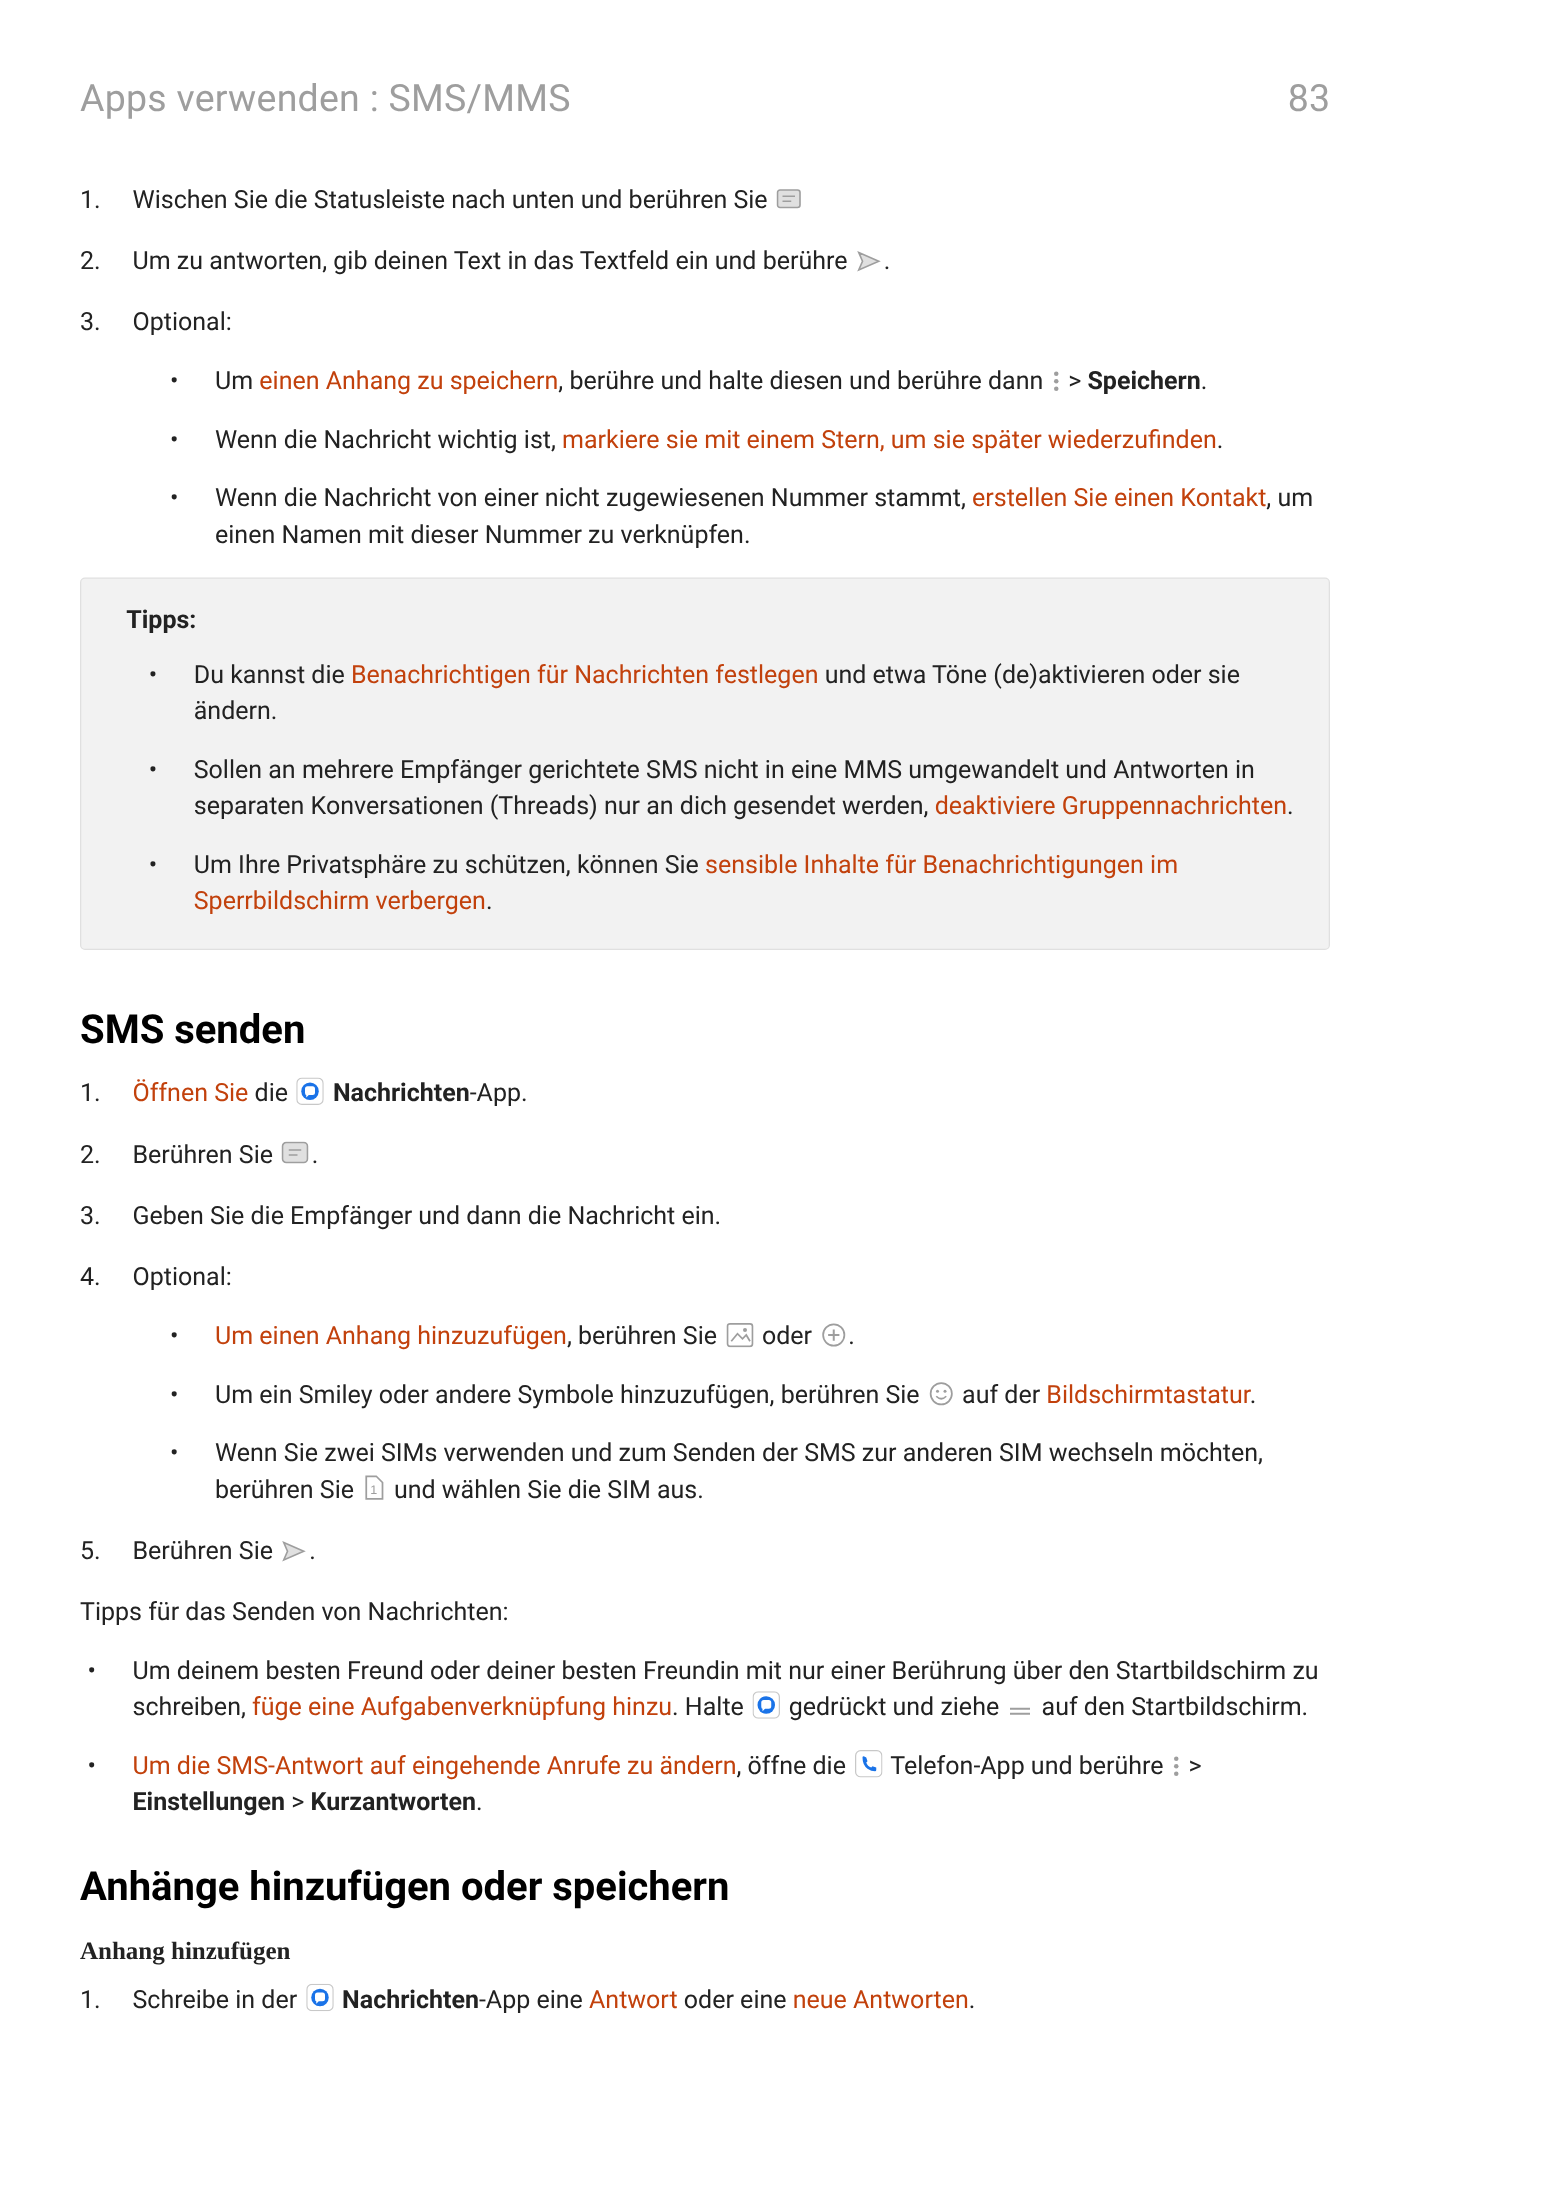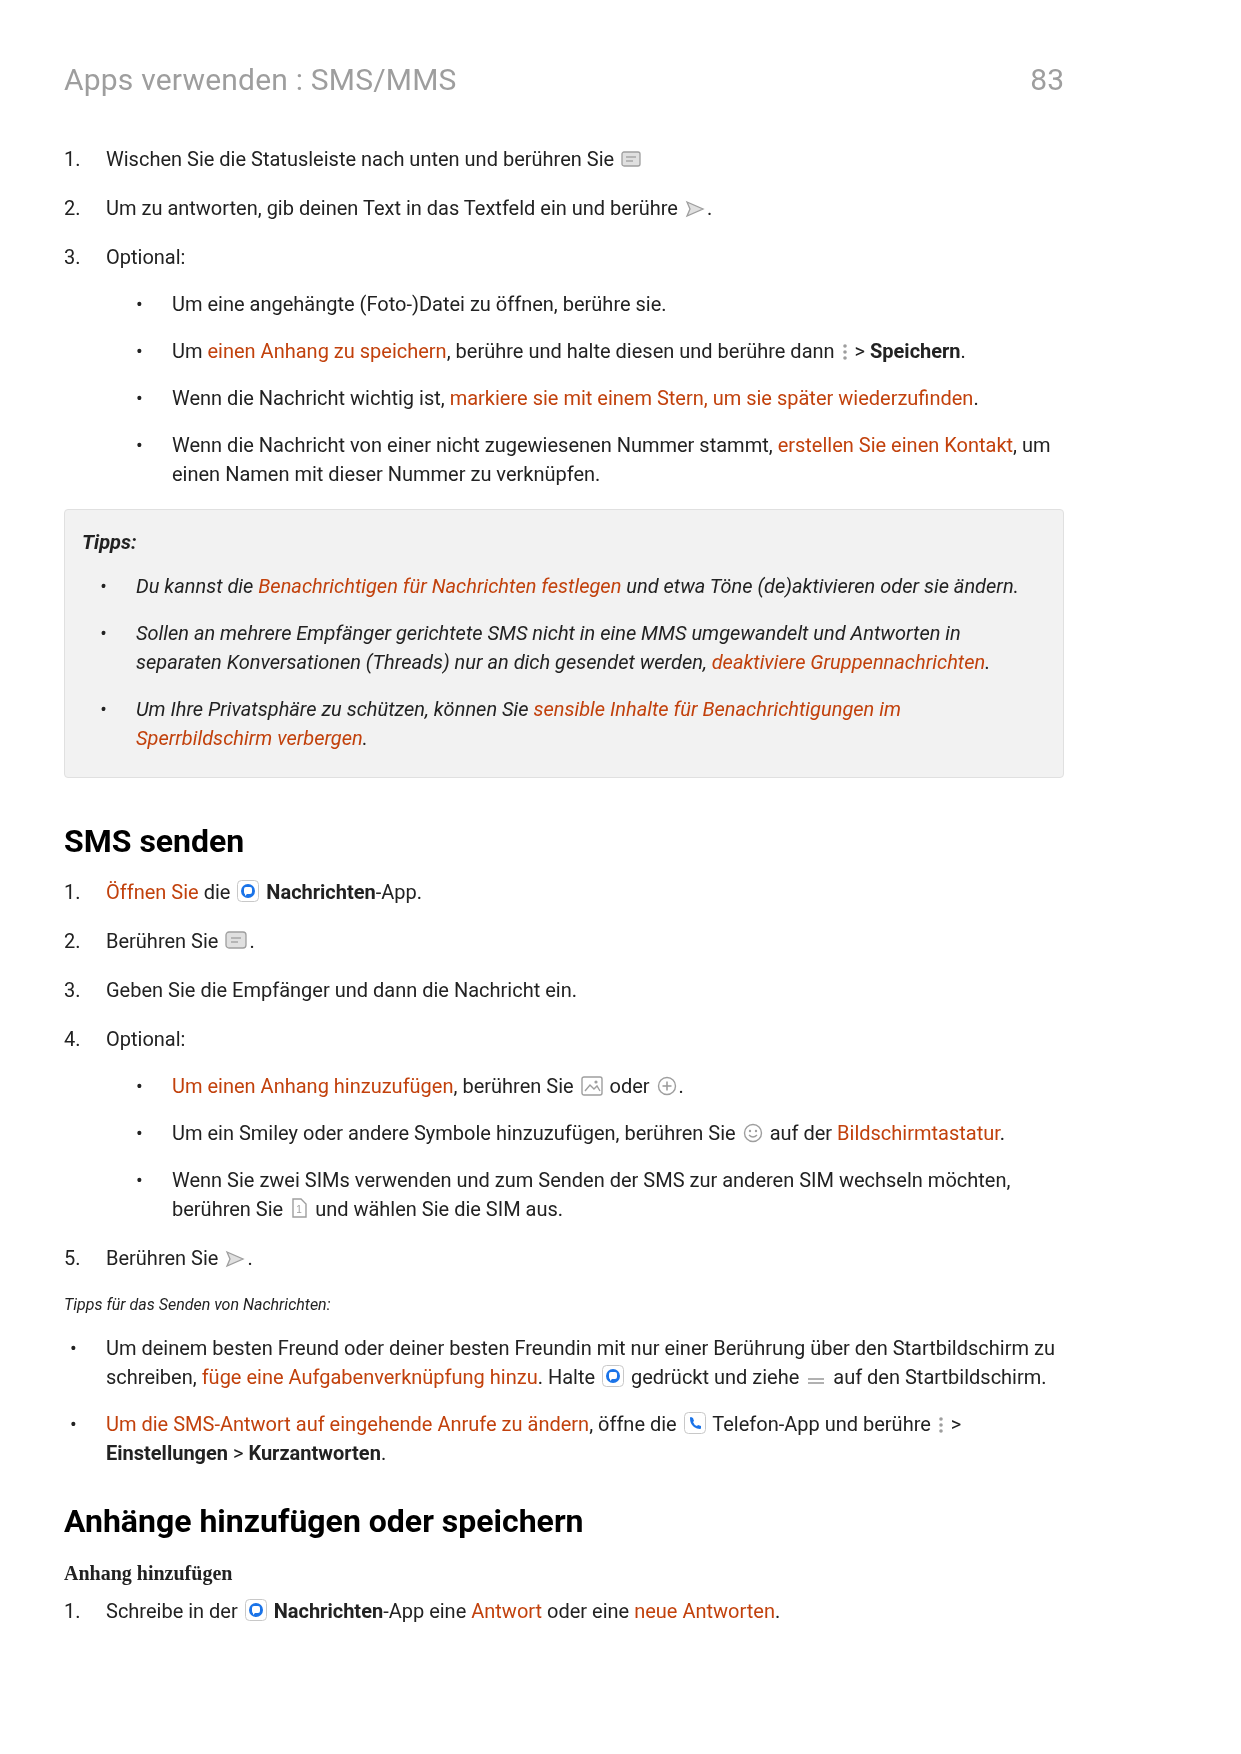--- a/index.html
+++ b/index.html
@@ -71,23 +71,22 @@
     margin-top: 14px;
   }
   ul.bul.top > li { padding-left: 42px; }
   ul.bul.top > li::before { left: 6px; }
   .link { color: #c2410c; text-decoration: none; }
   .bold { font-weight: 700; }
   .tips-box {
     background: #f2f2f2;
     border: 1px solid #e0e0e0;
     border-radius: 4px;
-    padding: 20px 22px 24px 17px;
+    padding: 20px 22px 24px 36px;
     margin-bottom: 44px;
-    font-style: italic;
   }
   .tips-box .tips-title {
     font-weight: 700;
     font-size: 20px;
     margin-bottom: 4px;
   }
   .tips-box ul.bul > li { padding-left: 54px; }
   .tips-box ul.bul > li::before { left: 18px; }
   h2.section {
     font-size: 32px;
@@ -95,24 +94,23 @@
     color: #000;
     margin: 34px 0 18px 0;
   }
   h3.sub {
     font-size: 20px;
     font-weight: 700;
     margin: 22px 0 12px 0;
     font-family: Liberation Serif, serif;
   }
   p.para {
-    font-size: 16px;
+    font-size: 20px;
     line-height: 1.45;
     margin: 18px 0 6px 0;
-    font-style: italic;
   }
   .icon {
     display: inline-block;
     vertical-align: -3px;
     margin: 0 2px;
   }
   .icon svg { display: block; }
 </style>
 </head>
 <body>
@@ -142,23 +140,20 @@
       <span class="icon">
         <svg width="20" height="18" viewBox="0 0 20 18">
             <polygon points="2,2 18,9 2,16 5,9" fill="#e0e0e0" stroke="#9e9e9e" stroke-width="1.3"></polygon>
           </svg>
       </span><span>.</span>
     </li>
     <li>
       <span class="marker">3.</span>
       <span>Optional:</span>
       <ul class="bul">
-        <li>
-          <span>Um eine angehängte (Foto-)Datei zu öffnen, berühre sie.</span>
-        </li>
         <li>
           <span>Um </span><a class="link" href="#">einen Anhang zu speichern</a><span>, berühre und halte diesen und berühre dann </span>
           <span class="icon">
             <svg width="6" height="18" viewBox="0 0 6 18">
                 <circle cx="3" cy="3" r="1.8" fill="#9e9e9e"></circle>
                 <circle cx="3" cy="9" r="1.8" fill="#9e9e9e"></circle>
                 <circle cx="3" cy="15" r="1.8" fill="#9e9e9e"></circle>
               </svg>
           </span><span> &gt; </span><span class="bold">Speichern</span><span>.</span>
         </li>

